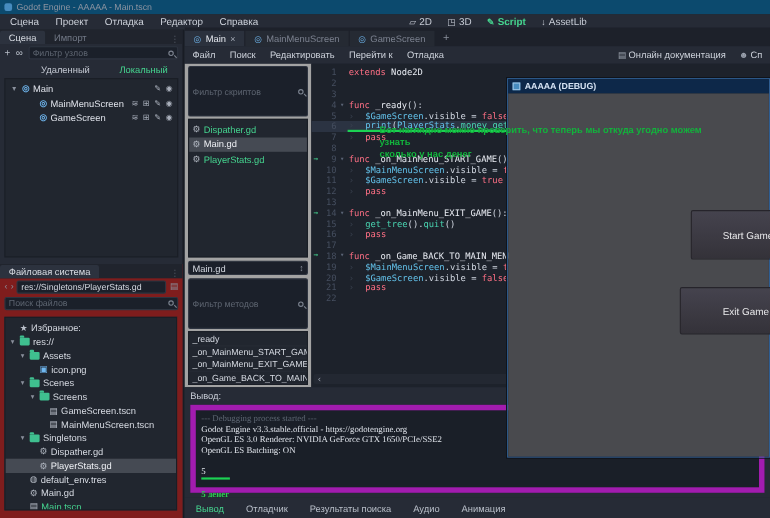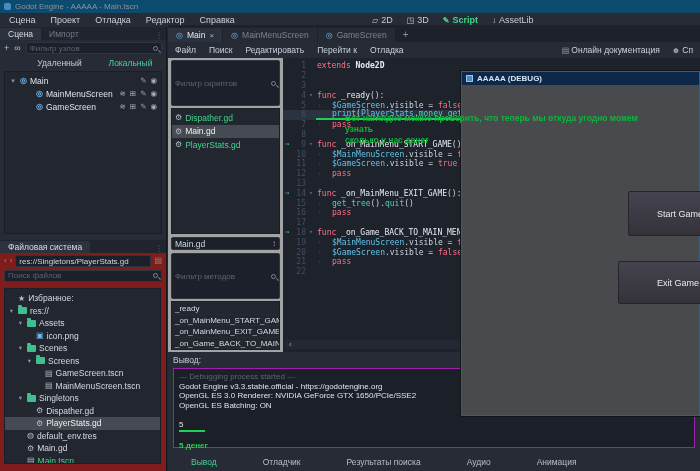--- a/index.html
+++ b/index.html
@@ -107,42 +107,42 @@
                  font-family:"DejaVu Sans Mono",monospace; font-size:8px; overflow:hidden; }
   .cline { display:flex; align-items:center; height:9.8px; white-space:pre; }
   .cline.sel { background:#2b3342; }
   .gut { width:8px; color:var(--accent-green,#45d48f); font-size:7px; text-align:center; flex:none; }
   .lineno { width:15px; text-align:right; color:#454e5f; flex:none; }
   .fold { width:10px; color:#5a6374; font-size:6.5px; text-align:center; flex:none; }
   .toks { padding-left:1px; }
   .toks.u { border-bottom:2px solid var(--underline-green,#17cf54); }
   .ind { color:#39414f; display:inline-block; width:15px; }
   .t-kw { color:var(--keyword-pink,#ff7085); }
-  .t-ty { color:#e8ebf2; font-weight:bold; }
+  .t-ty { color:#e8ebf2; font-weight:normal; }
   .t-pl { color:#cfd5df; }
   .t-nd, .t-cy { color:var(--node-cyan,#63c2ea); }
   .t-tl { color:var(--teal,#4ad6b2); }
   .t-fn { color:#e8ebf2; }
   .hscroll { position:absolute; left:2px; right:4px; bottom:3px; height:9px;
              background:#232832; border-radius:2px; color:#9aa1ad; font-size:8px;
              line-height:9px; padding-left:3px; }
   
   .output-panel { position:absolute; left:168px; top:352px; width:532px; height:100px;
                   background:#262b36; padding:3px 5px; }
   .output-label { font-size:8.5px; color:#c7ccd6; margin-bottom:3px; }
-  .output-box { background:#1a1f28; border:1px solid #a21caf; height:80px;
-                font-family:Liberation Sans, sans-serif; font-size:8px;
+  .output-box { background:#1a1f28; border:5px solid #a21caf; height:80px;
+                font-family:Liberation Serif, serif; font-size:8px;
                 line-height:9.6px; padding:3px 5px; color:#dfe3ea; }
   .ol-dim { color:#5d6672; }
   .ol-green { color:#2bcf4f; font-weight:bold; }
   .ol-u { display:inline-block; min-width:26px; border-bottom:2px solid var(--underline-green,#17cf54); }
   
   .bottom-bar { position:absolute; left:168px; top:452px; width:532px; height:19px;
                 background:#262b36; display:flex; align-items:center; font-size:8.5px; }
-  .btab { padding:0 23px; color:#b9bfc9; }
+  .btab { padding:0 10px; color:#b9bfc9; }
   .btab.active { color:var(--accent-green,#45d48f); }
   
   .debug-window { position:absolute; left:461px; top:71px; width:239px; height:345px;
                   z-index:5; border:1px solid #2e5d91; box-shadow:0 0 0 1px #10141b; }
   .dw-title { height:13px; background:#0d2849; display:flex; align-items:center; gap:4px;
               padding-left:4px; font-size:8px; color:#d7e4f4; font-weight:bold; }
   .dw-ic { width:7px; height:7px; background:#478cbf; border:1px solid #9cc4e4; display:inline-block; }
   .dw-body { position:relative; height:330px; background:#494a4e; }
   .gbtn { position:absolute; background:linear-gradient(#45434e,#343239);
           border:1px solid #26242b; border-radius:2px; color:#e8e8ea; font-size:9px;

